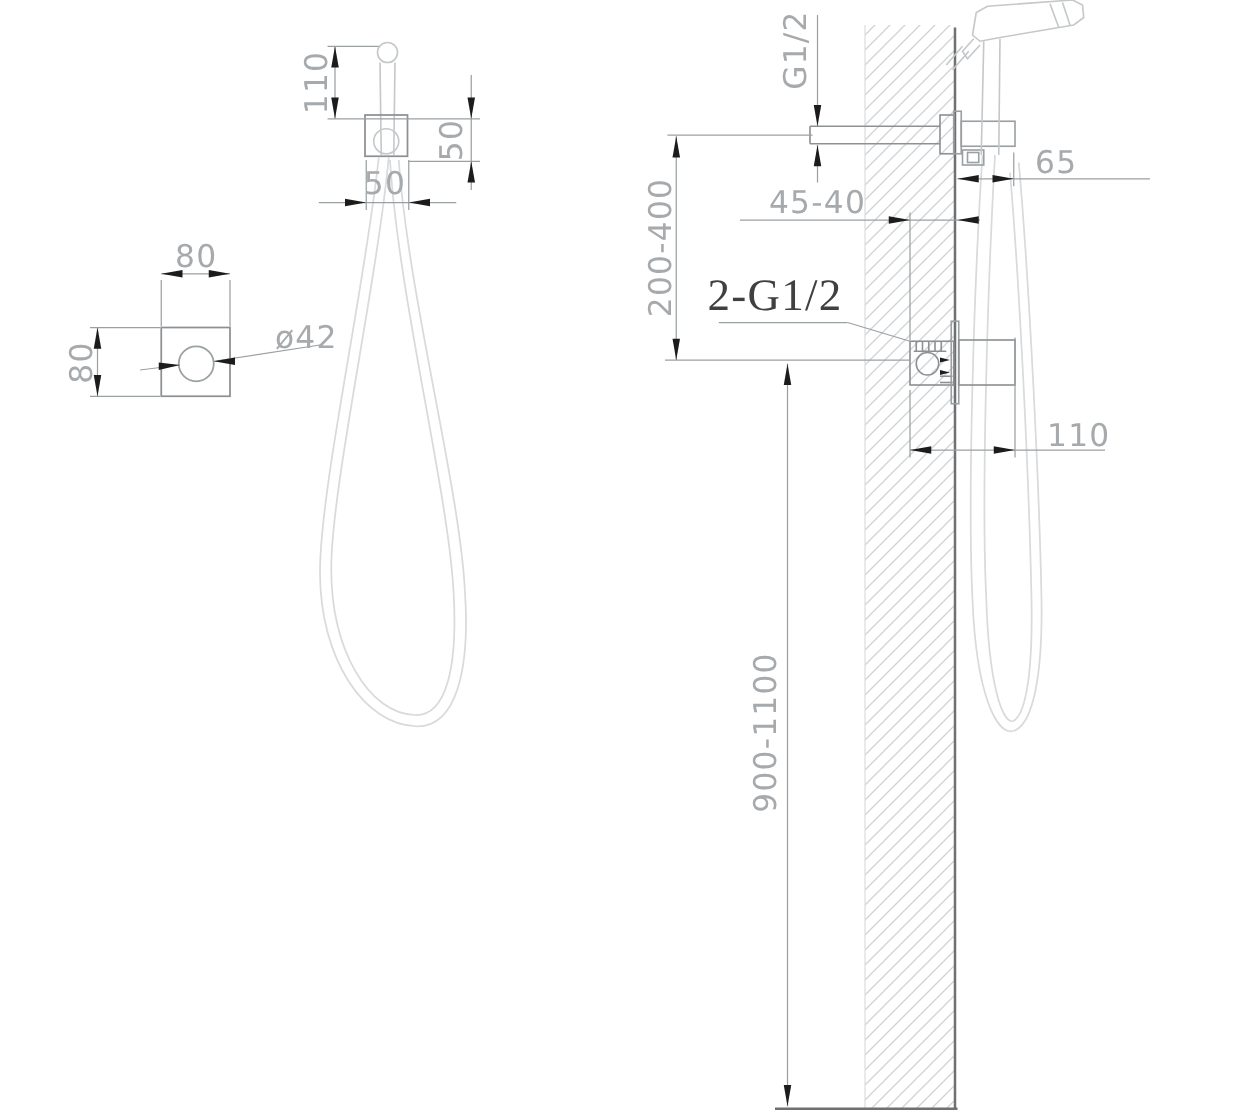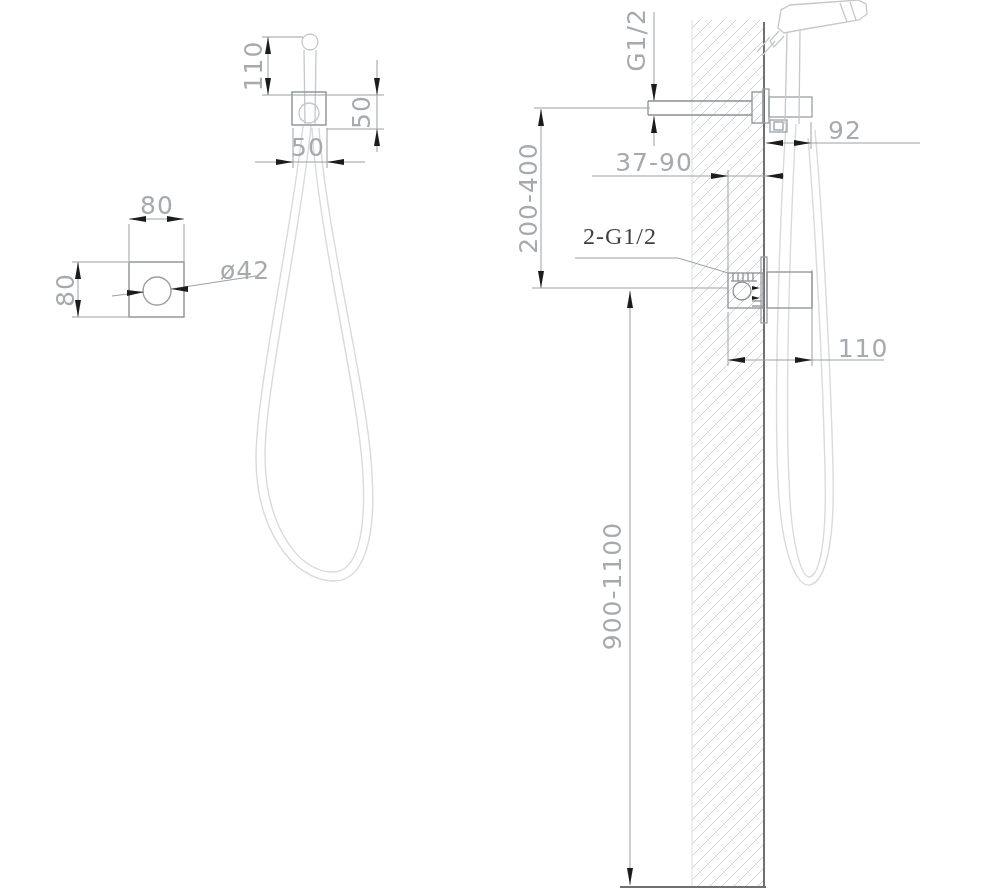--- a/index.html
+++ b/index.html
@@ -2,21 +2,21 @@
 <html><head>
 <meta charset="utf-8">
 <style>
   html,body{margin:0;padding:0;background:#fff;}
   .canvas{position:relative;width:999px;height:896px;background:#ffffff;overflow:hidden;
           font-family:"DejaVu Sans",sans-serif;}
   .canvas svg{position:absolute;left:0;top:0;}
   .dim{position:absolute;color:#a6aaad;font-size:25px;letter-spacing:1px;white-space:nowrap;
        transform:translate(-50%,-50%);line-height:1;}
   .dim.v{transform:translate(-50%,-50%) rotate(-90deg);}
-  .ann{position:absolute;color:#404040;font-size:24px;letter-spacing:1px;white-space:nowrap;
+  .ann{position:absolute;color:#404040;font-size:36px;letter-spacing:1px;white-space:nowrap;
        font-family:"Liberation Serif","DejaVu Serif",serif;transform:translate(-50%,-50%);line-height:1;}
 </style>
 </head>
 <body>
 
 <div class="canvas">
 
   <svg width="999" height="896" viewBox="0 0 999 896">
     <defs>
       <pattern id="hatch" patternUnits="userSpaceOnUse" width="12" height="12">
@@ -171,20 +171,20 @@
   </svg>
 
   <div class="dim v" style="left:253px;top:66px">110</div>
   <div class="dim v" style="left:361px;top:112px">50</div>
   <div class="dim" style="left:308px;top:147px">50</div>
   <div class="dim" style="left:157px;top:205px">80</div>
   <div class="dim v" style="left:65px;top:290px">80</div>
   <div class="dim" style="left:245px;top:270px">ø42</div>
 
   <div class="dim v" style="left:636px;top:40px">G1/2</div>
-  <div class="dim" style="left:845px;top:130px">92</div>
-  <div class="dim" style="left:654px;top:162px">37-90</div>
+  <div class="dim" style="left:845px;top:130px">65</div>
+  <div class="dim" style="left:654px;top:162px">45-40</div>
   <div class="dim v" style="left:528px;top:198px">200-400</div>
   <div class="ann" style="left:620px;top:236px">2-G1/2</div>
   <div class="dim" style="left:863px;top:348px">110</div>
   <div class="dim v" style="left:612px;top:586px">900-1100</div>
 
 </div>
 
 </body></html>

